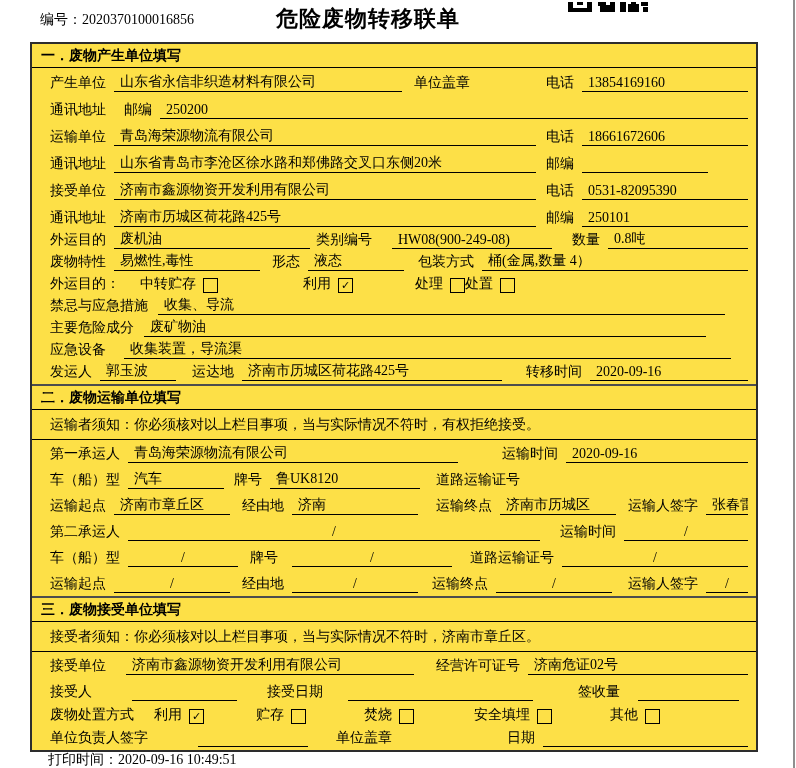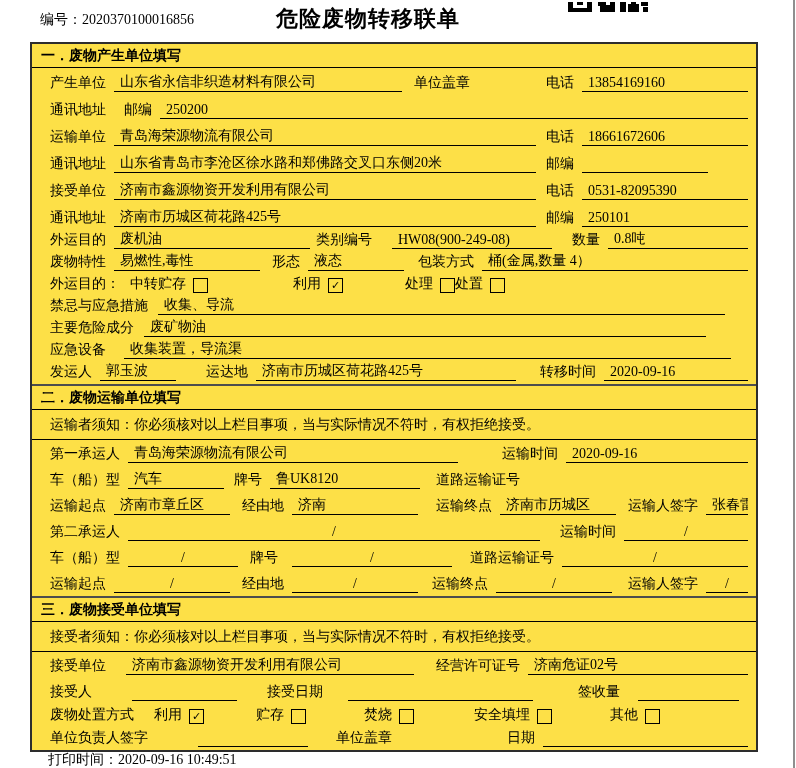--- a/index.html
+++ b/index.html
@@ -134,21 +134,21 @@
     <span class="lb" style="margin-right:8px;">废物特性</span>
     <span class="ul w146">易燃性,毒性</span>
     <span class="lb" style="margin-left:12px;">形态</span>
     <span class="ul w96" style="margin-left:8px;">液态</span>
     <span class="lb" style="margin-left:14px;">包装方式</span>
     <span class="ul fill" style="margin-left:8px;">桶(金属,数量 4）</span>
   </div>
 
   <div class="row r22">
     <span class="lb">外运目的：</span>
-    <span class="lb" style="margin-left:10px;">中转贮存</span>
+    <span class="lb" style="margin-left:20px;">中转贮存</span>
     <span class="cb"></span>
     <span class="lb" style="margin-left:85px;">利用</span>
     <span class="cb">✓</span>
     <span class="lb" style="margin-left:62px;">处理</span>
     <span class="cb"></span>
     <span class="lb" style="">处置</span>
     <span class="cb"></span>
   </div>
 
   <div class="row r22">
@@ -162,21 +162,21 @@
   </div>
 
   <div class="row r22">
     <span class="lb" style="margin-right:10px;">应急设备</span>
     <span class="ul fill" style="margin-right:20px;margin-left:8px;">收集装置，导流渠</span>
   </div>
 
   <div class="row r22">
     <span class="lb">发运人</span>
     <span class="ul w76" style="margin-left:8px;">郭玉波</span>
-    <span class="lb" style="margin-left:30px;">运达地</span>
+    <span class="lb" style="margin-left:16px;">运达地</span>
     <span class="ul w260" style="margin-left:8px;">济南市历城区荷花路425号</span>
     <span class="lb" style="margin-left:24px;">转移时间</span>
     <span class="ul fill" style="margin-left:8px;">2020-09-16</span>
   </div>
 
   <div class="sech mid">二．废物运输单位填写</div>
 
   <div class="note">
     <span>运输者须知：你必须核对以上栏目事项，当与实际情况不符时，有权拒绝接受。</span>
   </div>
@@ -230,21 +230,21 @@
     <span class="ul w126" style="margin-left:8px;text-align:center;">/</span>
     <span class="lb" style="margin-left:14px;">运输终点</span>
     <span class="ul w116" style="margin-left:8px;text-align:center;">/</span>
     <span class="lb" style="margin-left:16px;">运输人签字</span>
     <span class="ul fill" style="margin-left:8px;text-align:center;">/</span>
   </div>
 
   <div class="sech mid">三．废物接受单位填写</div>
 
   <div class="note">
-    <span>接受者须知：你必须核对以上栏目事项，当与实际情况不符时，有权拒绝接受。</span>
+    <span>接受者须知：你必须核对以上栏目事项，当与实际情况不符时，济南市章丘区。</span>
   </div>
 
   <div class="row r26">
     <span class="lb">接受单位</span>
     <span class="ul w288" style="margin-left:20px;">济南市鑫源物资开发利用有限公司</span>
     <span class="lb" style="margin-left:22px;">经营许可证号</span>
     <span class="ul fill" style="margin-left:8px;">济南危证02号</span>
   </div>
 
   <div class="row r26">

